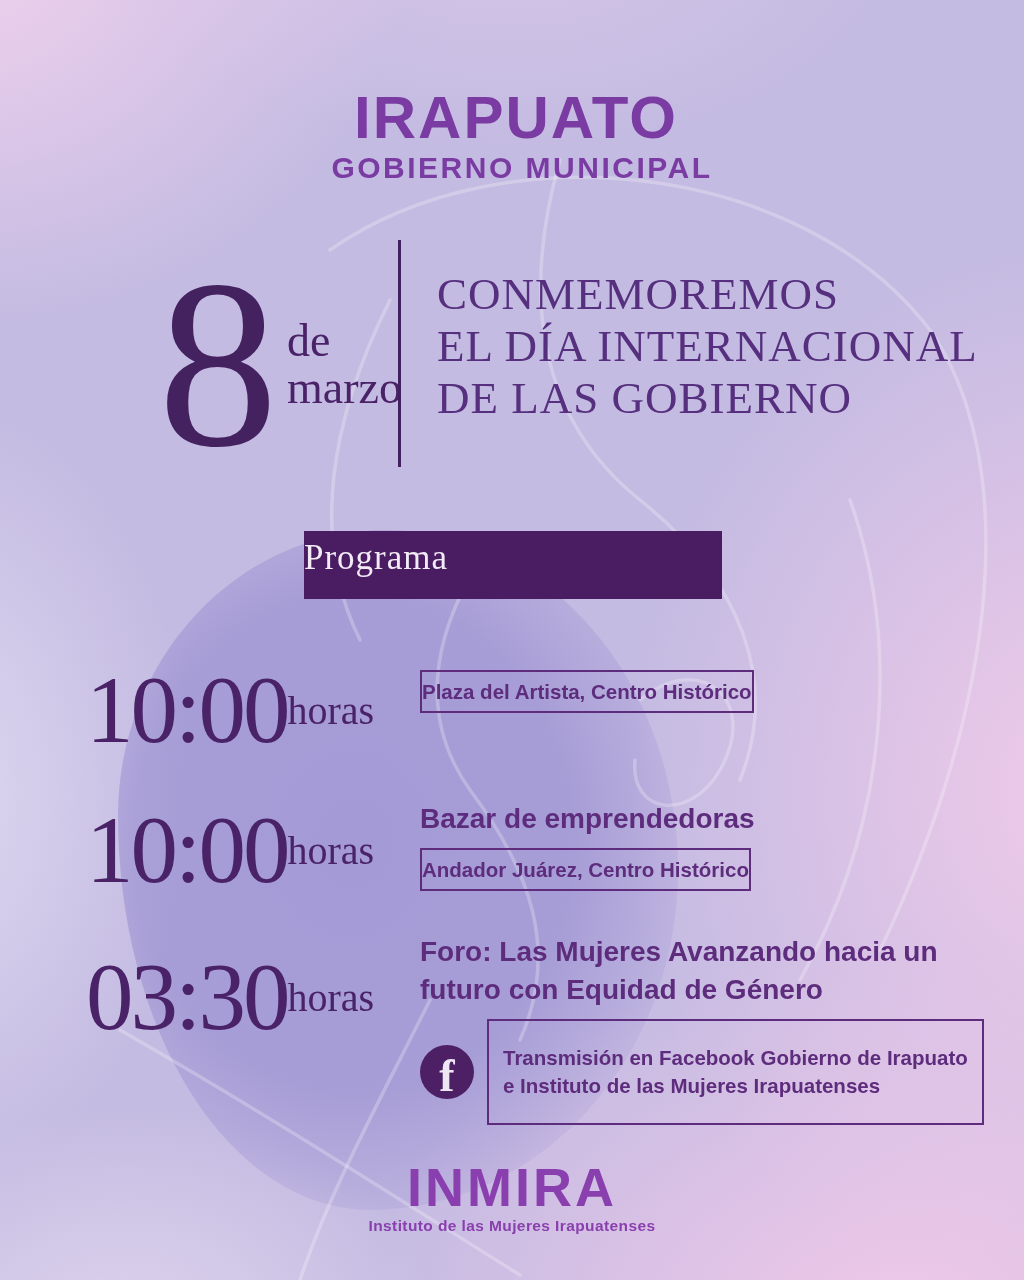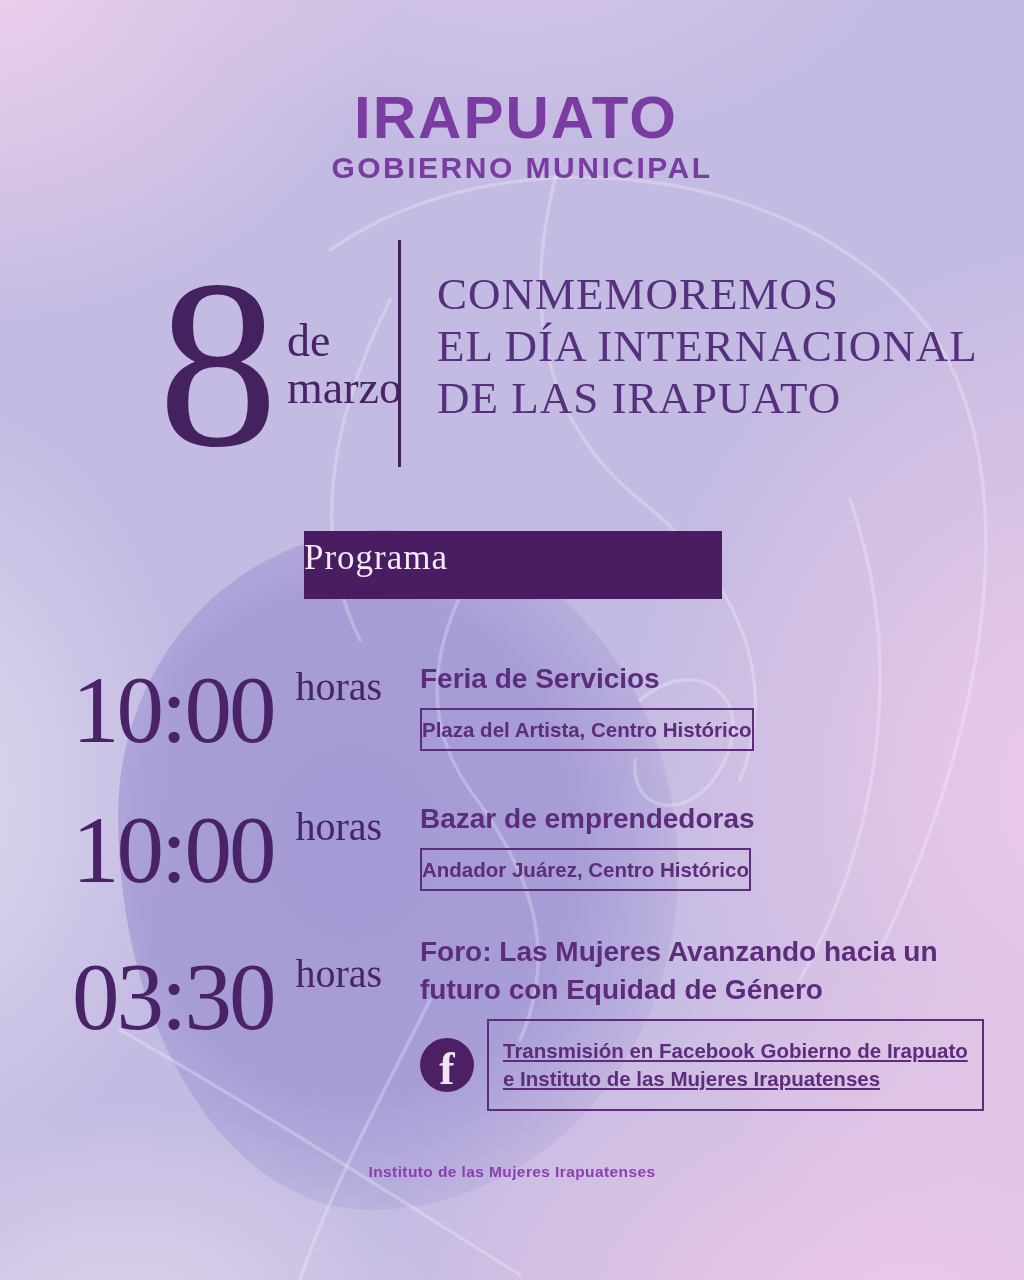--- a/index.html
+++ b/index.html
@@ -67,21 +67,21 @@
   .banner {
     position: absolute; left: 304px; top: 531px; width: 418px; height: 68px;
     background: #4a1c62; text-align: left;
   }
   .banner span {
     font-family: "Liberation Serif", "DejaVu Serif", serif;
     font-size: 35px; line-height: 54px; letter-spacing: 1px; color: #f2ebf6;
   }
 
   
-  .time-group { position: absolute; left: 72px; display: flex; align-items: flex-start; gap: 22px; }
+  .time-group { position: absolute; left: 86px; display: flex; align-items: center; }
   .time {
     font-family: "Liberation Serif", "DejaVu Serif", serif;
     font-size: 95px; line-height: 1; letter-spacing: -3px; color: #4a2268;
   }
   .unit {
     font-family: "Liberation Serif", "DejaVu Serif", serif;
     font-size: 40px; color: #4a2268;
   }
   .details { position: absolute; left: 420px; }
   .evt-title { font-size: 28px; font-weight: bold; color: #5e2c7d; line-height: 38px; }
@@ -94,24 +94,23 @@
   .fb-circle {
     width: 54px; height: 54px; border-radius: 50%; background: #4d2066;
     flex: 0 0 auto; position: relative;
   }
   .fb-circle span {
     position: absolute; left: 0; right: 0; top: 4px; bottom: 0;
     text-align: center; font-family: "Liberation Serif", "DejaVu Serif", serif;
     font-weight: bold; font-size: 46px; line-height: 54px; color: #efe6f3;
   }
   .note-box {
-    border: 2px solid #5e2c7d; padding: 16px 14px;
+    border: 2px solid #5e2c7d; padding: 23px 14px;
     font-size: 20.5px; font-weight: bold; color: #5e2c7d; line-height: 28px;
     white-space: nowrap;
-    text-decoration: underline;
   }
 
   
   .inmira { position: absolute; top: 1160px; left: 0; width: 100%; text-align: center; }
   .inmira-title {
     font-size: 54px; font-weight: bold; letter-spacing: 3px;
     color: #8a3fae; line-height: 1;
   }
   .inmira-subtitle {
     font-size: 15.5px; font-weight: bold; letter-spacing: 0.4px;
@@ -143,33 +142,32 @@
 
   <div class="hero-day">8</div>
   <div class="hero-month">
     <div>de</div>
     <div>marzo</div>
   </div>
   <div class="hero-divider"></div>
   <h1 class="headline">
     <div>CONMEMOREMOS</div>
     <div>EL DÍA INTERNACIONAL</div>
-    <div>DE LAS IRAPUATO</div>
+    <div>DE LAS GOBIERNO</div>
   </h1>
 
   <div class="banner">
     <span>Programa</span>
   </div>
 
   <div class="time-group" style="top:663px">
     <span class="time">10:00</span>
     <span class="unit">horas</span>
   </div>
   <div class="details" style="top:660px">
-    <div class="evt-title">Feria de Servicios</div>
     <div class="loc-box">Plaza del Artista, Centro Histórico</div>
   </div>
 
   <div class="time-group" style="top:803px">
     <span class="time">10:00</span>
     <span class="unit">horas</span>
   </div>
   <div class="details" style="top:800px">
     <div class="evt-title">Bazar de emprendedoras</div>
     <div class="loc-box">Andador Juárez, Centro Histórico</div>
@@ -189,16 +187,17 @@
     <div class="fb-circle">
       <span>f</span>
     </div>
     <div class="note-box">
       <div>Transmisión en Facebook Gobierno de Irapuato</div>
       <div>e Instituto de las Mujeres Irapuatenses</div>
     </div>
   </div>
 
   <footer class="inmira">
+    <div class="inmira-title">INMIRA</div>
     <div class="inmira-subtitle">Instituto de las Mujeres Irapuatenses</div>
   </footer>
 
 </div>
 
 </body></html>

